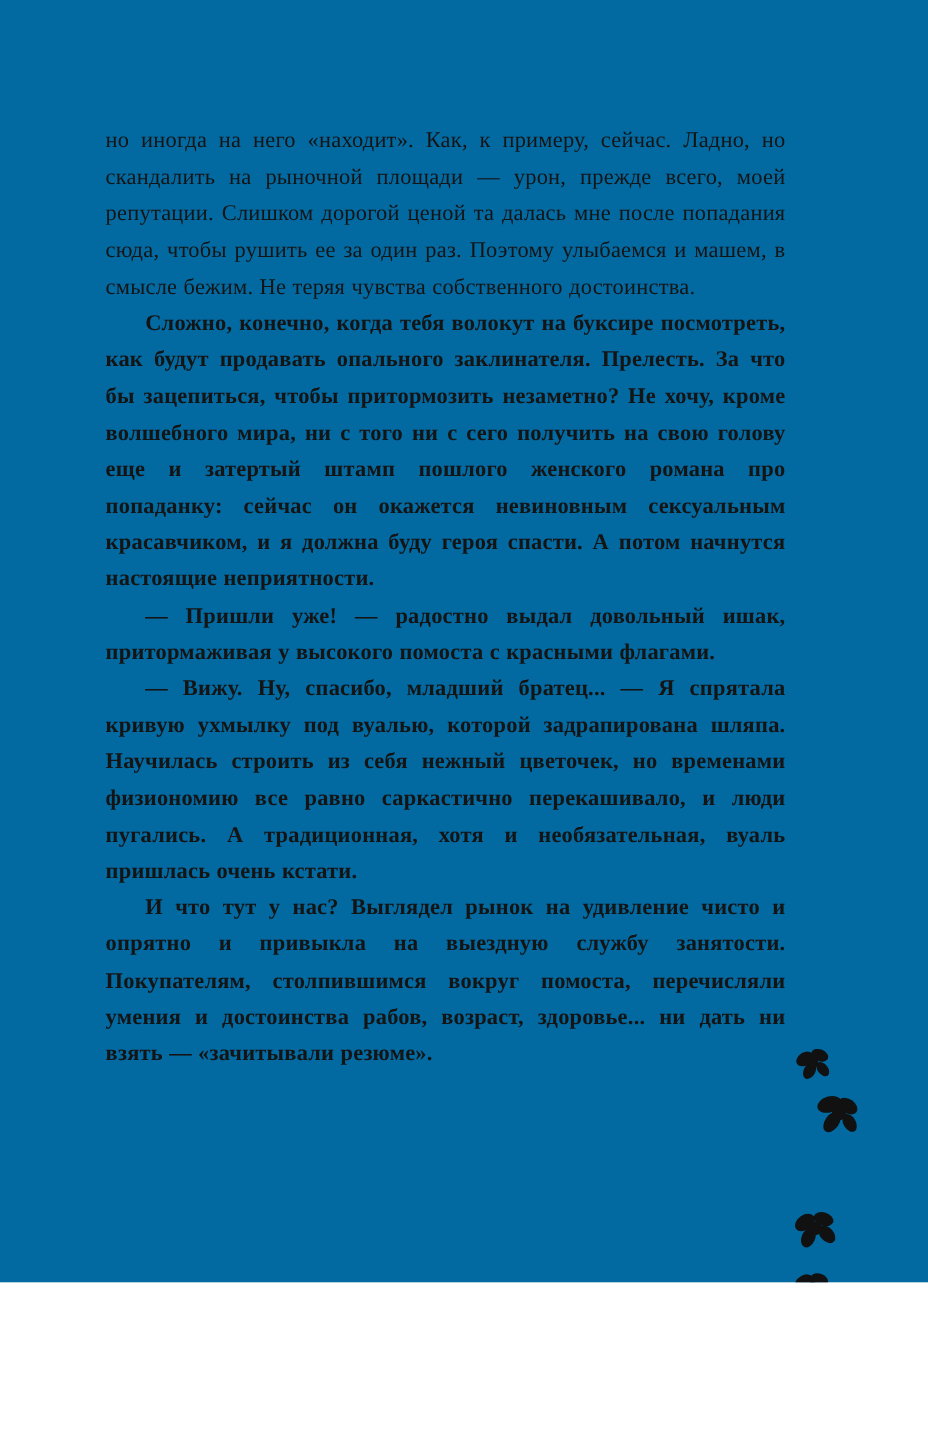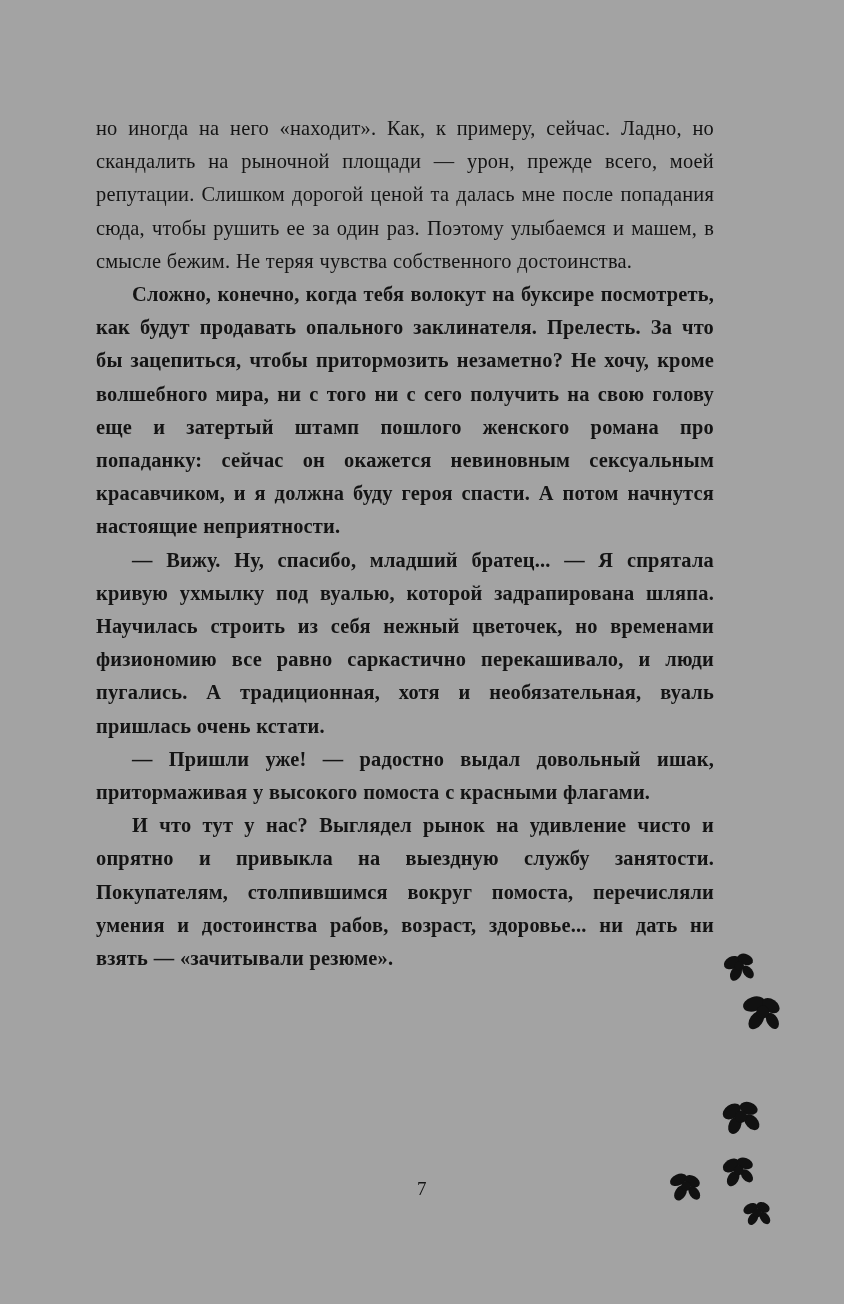--- a/index.html
+++ b/index.html
@@ -3,22 +3,22 @@
 <meta charset="utf-8">
 <style>
   html, body {
     margin: 0;
     padding: 0;
     background: #ffffff;
   }
   .page {
     position: relative;
     width: 844px;
-    height: 1304px;
-    background: #a3a3a3;
+    height: 1166px;
+    background: #0369a1;
     overflow: hidden;
     font-family: "Liberation Serif", "DejaVu Serif", serif;
     color: #141414;
   }
   .text-column {
     position: absolute;
     left: 96px;
     top: 112px;
     width: 618px;
   }
@@ -58,22 +58,22 @@
   .orn-6 { left: 738px; top: 1194px; }
 </style>
 </head>
 <body>
 
 <div class="page">
 
   <div class="text-column">
     <p class="para">но иногда на него «находит». Как, к примеру, сейчас. Ладно, но скандалить на рыночной площади — урон, прежде всего, моей репутации. Слишком дорогой ценой та далась мне после попадания сюда, чтобы рушить ее за один раз. Поэтому улыбаемся и машем, в смысле бежим. Не теряя чувства собственного достоинства.</p>
     <p class="para indent">Сложно, конечно, когда тебя волокут на буксире посмотреть, как будут продавать опального заклинателя. Прелесть. За что бы зацепиться, чтобы притормозить незаметно? Не хочу, кроме волшебного мира, ни с того ни с сего получить на свою голову еще и затертый штамп пошлого женского романа про попаданку: сейчас он окажется невиновным сексуальным красавчиком, и я должна буду героя спасти. А потом начнутся настоящие неприятности.</p>
+    <p class="para indent">— Пришли уже! — радостно выдал довольный ишак, притормаживая у высокого помоста с красными флагами.</p>
     <p class="para indent">— Вижу. Ну, спасибо, младший братец... — Я спрятала кривую ухмылку под вуалью, которой задрапирована шляпа. Научилась строить из себя нежный цветочек, но временами физиономию все равно саркастично перекашивало, и люди пугались. А традиционная, хотя и необязательная, вуаль пришлась очень кстати.</p>
-    <p class="para indent">— Пришли уже! — радостно выдал довольный ишак, притормаживая у высокого помоста с красными флагами.</p>
     <p class="para indent">И что тут у нас? Выглядел рынок на удивление чисто и опрятно и привыкла на выездную службу занятости. Покупателям, столпившимся вокруг помоста, перечисляли умения и достоинства рабов, возраст, здоровье... ни дать ни взять — «зачитывали резюме».</p>
   </div>
 
   <div class="page-number">7</div>
 
   <span class="ornament orn-1">
     <svg width="44" height="40" viewBox="0 0 64 60" aria-hidden="true">
       <g fill="#111111">
         <ellipse cx="20" cy="22" rx="13" ry="9" transform="rotate(-28 20 22)"></ellipse>
         <ellipse cx="40" cy="17" rx="12" ry="8" transform="rotate(22 40 17)"></ellipse>

